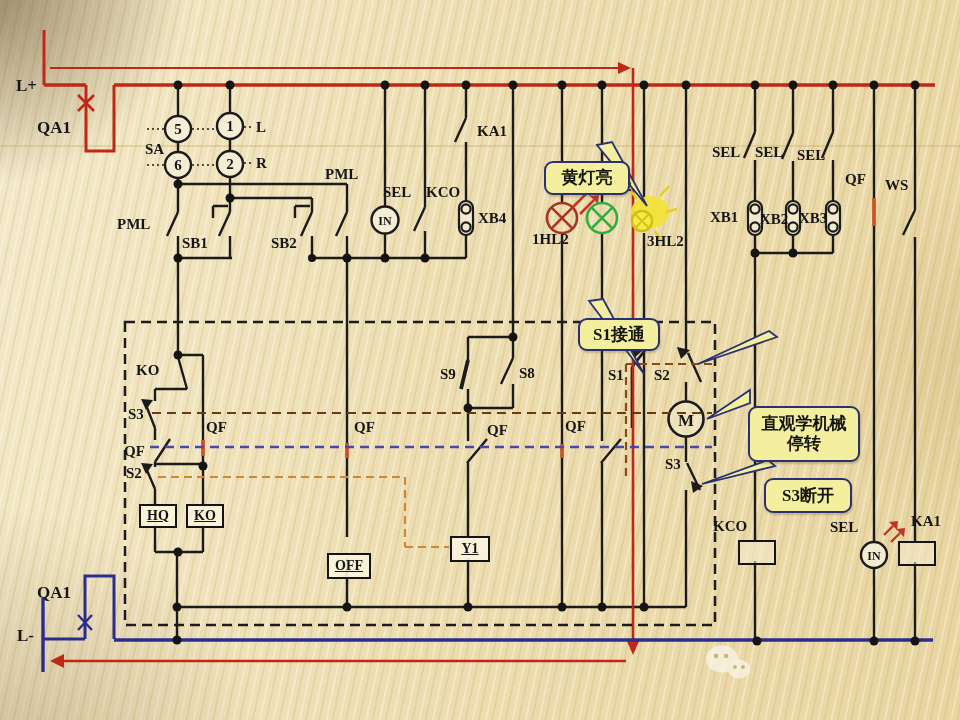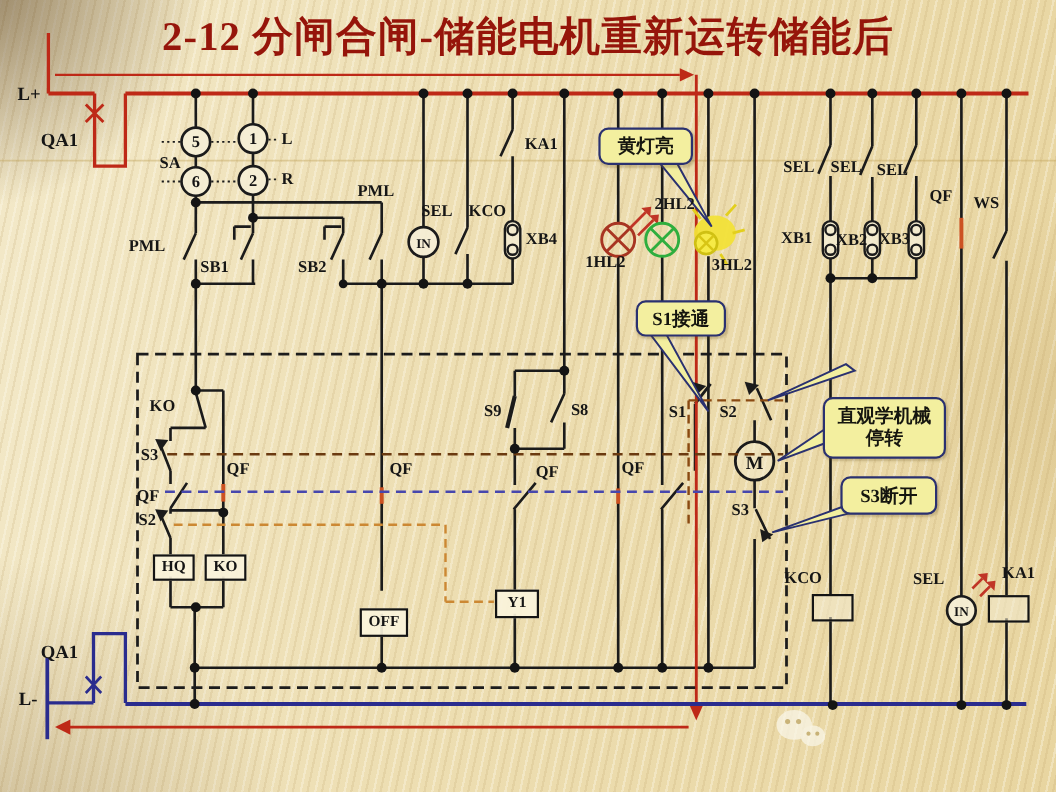--- a/index.html
+++ b/index.html
@@ -20,44 +20,43 @@
   #title{
     position:absolute;left:0;top:8px;width:100%;text-align:center;
     font-weight:bold;font-size:37px;letter-spacing:1px;color:#96150a;
     font-family:"Liberation Serif",serif;white-space:nowrap;
   }
   .lbl{position:absolute;font:bold 15px "Liberation Serif",serif;color:#151515;white-space:nowrap;line-height:1;}
   .lbl.big{font-size:17px;}
   .box{
     position:absolute;border:2.5px solid #141414;background:rgba(250,243,219,.92);
     font:bold 14px "Liberation Serif",serif;color:#141414;
-    display:flex;align-items:center;justify-content:center;line-height:1;
+    display:flex;align-items:center;justify-content:center;line-height:1;text-decoration:underline;
   }
   .coil{
     position:absolute;border:2.3px solid #141414;background:rgba(243,235,208,.55);
   }
   .callout{
     position:absolute;border:2.5px solid #2a3170;border-radius:9px;background:#f3ef9f;
     display:flex;flex-direction:column;align-items:center;justify-content:center;
     font:bold 17px "Liberation Serif",serif;color:#15150f;line-height:1.15;
-    box-shadow:1px 2px 2px rgba(90,70,20,.25);white-space:nowrap;
+    box-shadow:1px 2px 2px rgba(90,70,20,.25);white-space:nowrap;margin-top:45px;
   }
   svg{position:absolute;left:0;top:0;}
   #watermark{
     position:absolute;left:760px;top:650px;
     font:26px "Liberation Sans",sans-serif;letter-spacing:5px;
     color:rgba(253,250,238,.66);white-space:nowrap;
   }
 </style>
 </head>
 <body>
 
 <div id="stage">
 
-  <div id="title">2-12  分闸合闸-储能电机重新运转储能后</div>
 
   <svg width="960" height="720" viewBox="0 0 960 720">
 
     <path d="M0,146 H960" stroke="rgba(190,160,85,.40)" stroke-width="1.5" fill="none"></path>
 
     <g stroke="#1b1b1b" stroke-width="2.4" fill="none">
 
       <path d="M178,85 V116 M178,142 V152 M178,178 V184 M178,184 H347 M178,184 V212"></path>
       <path d="M178,212 L167,236 M178,236 V258 M177,258 H232 M178,258 V355"></path>
 

